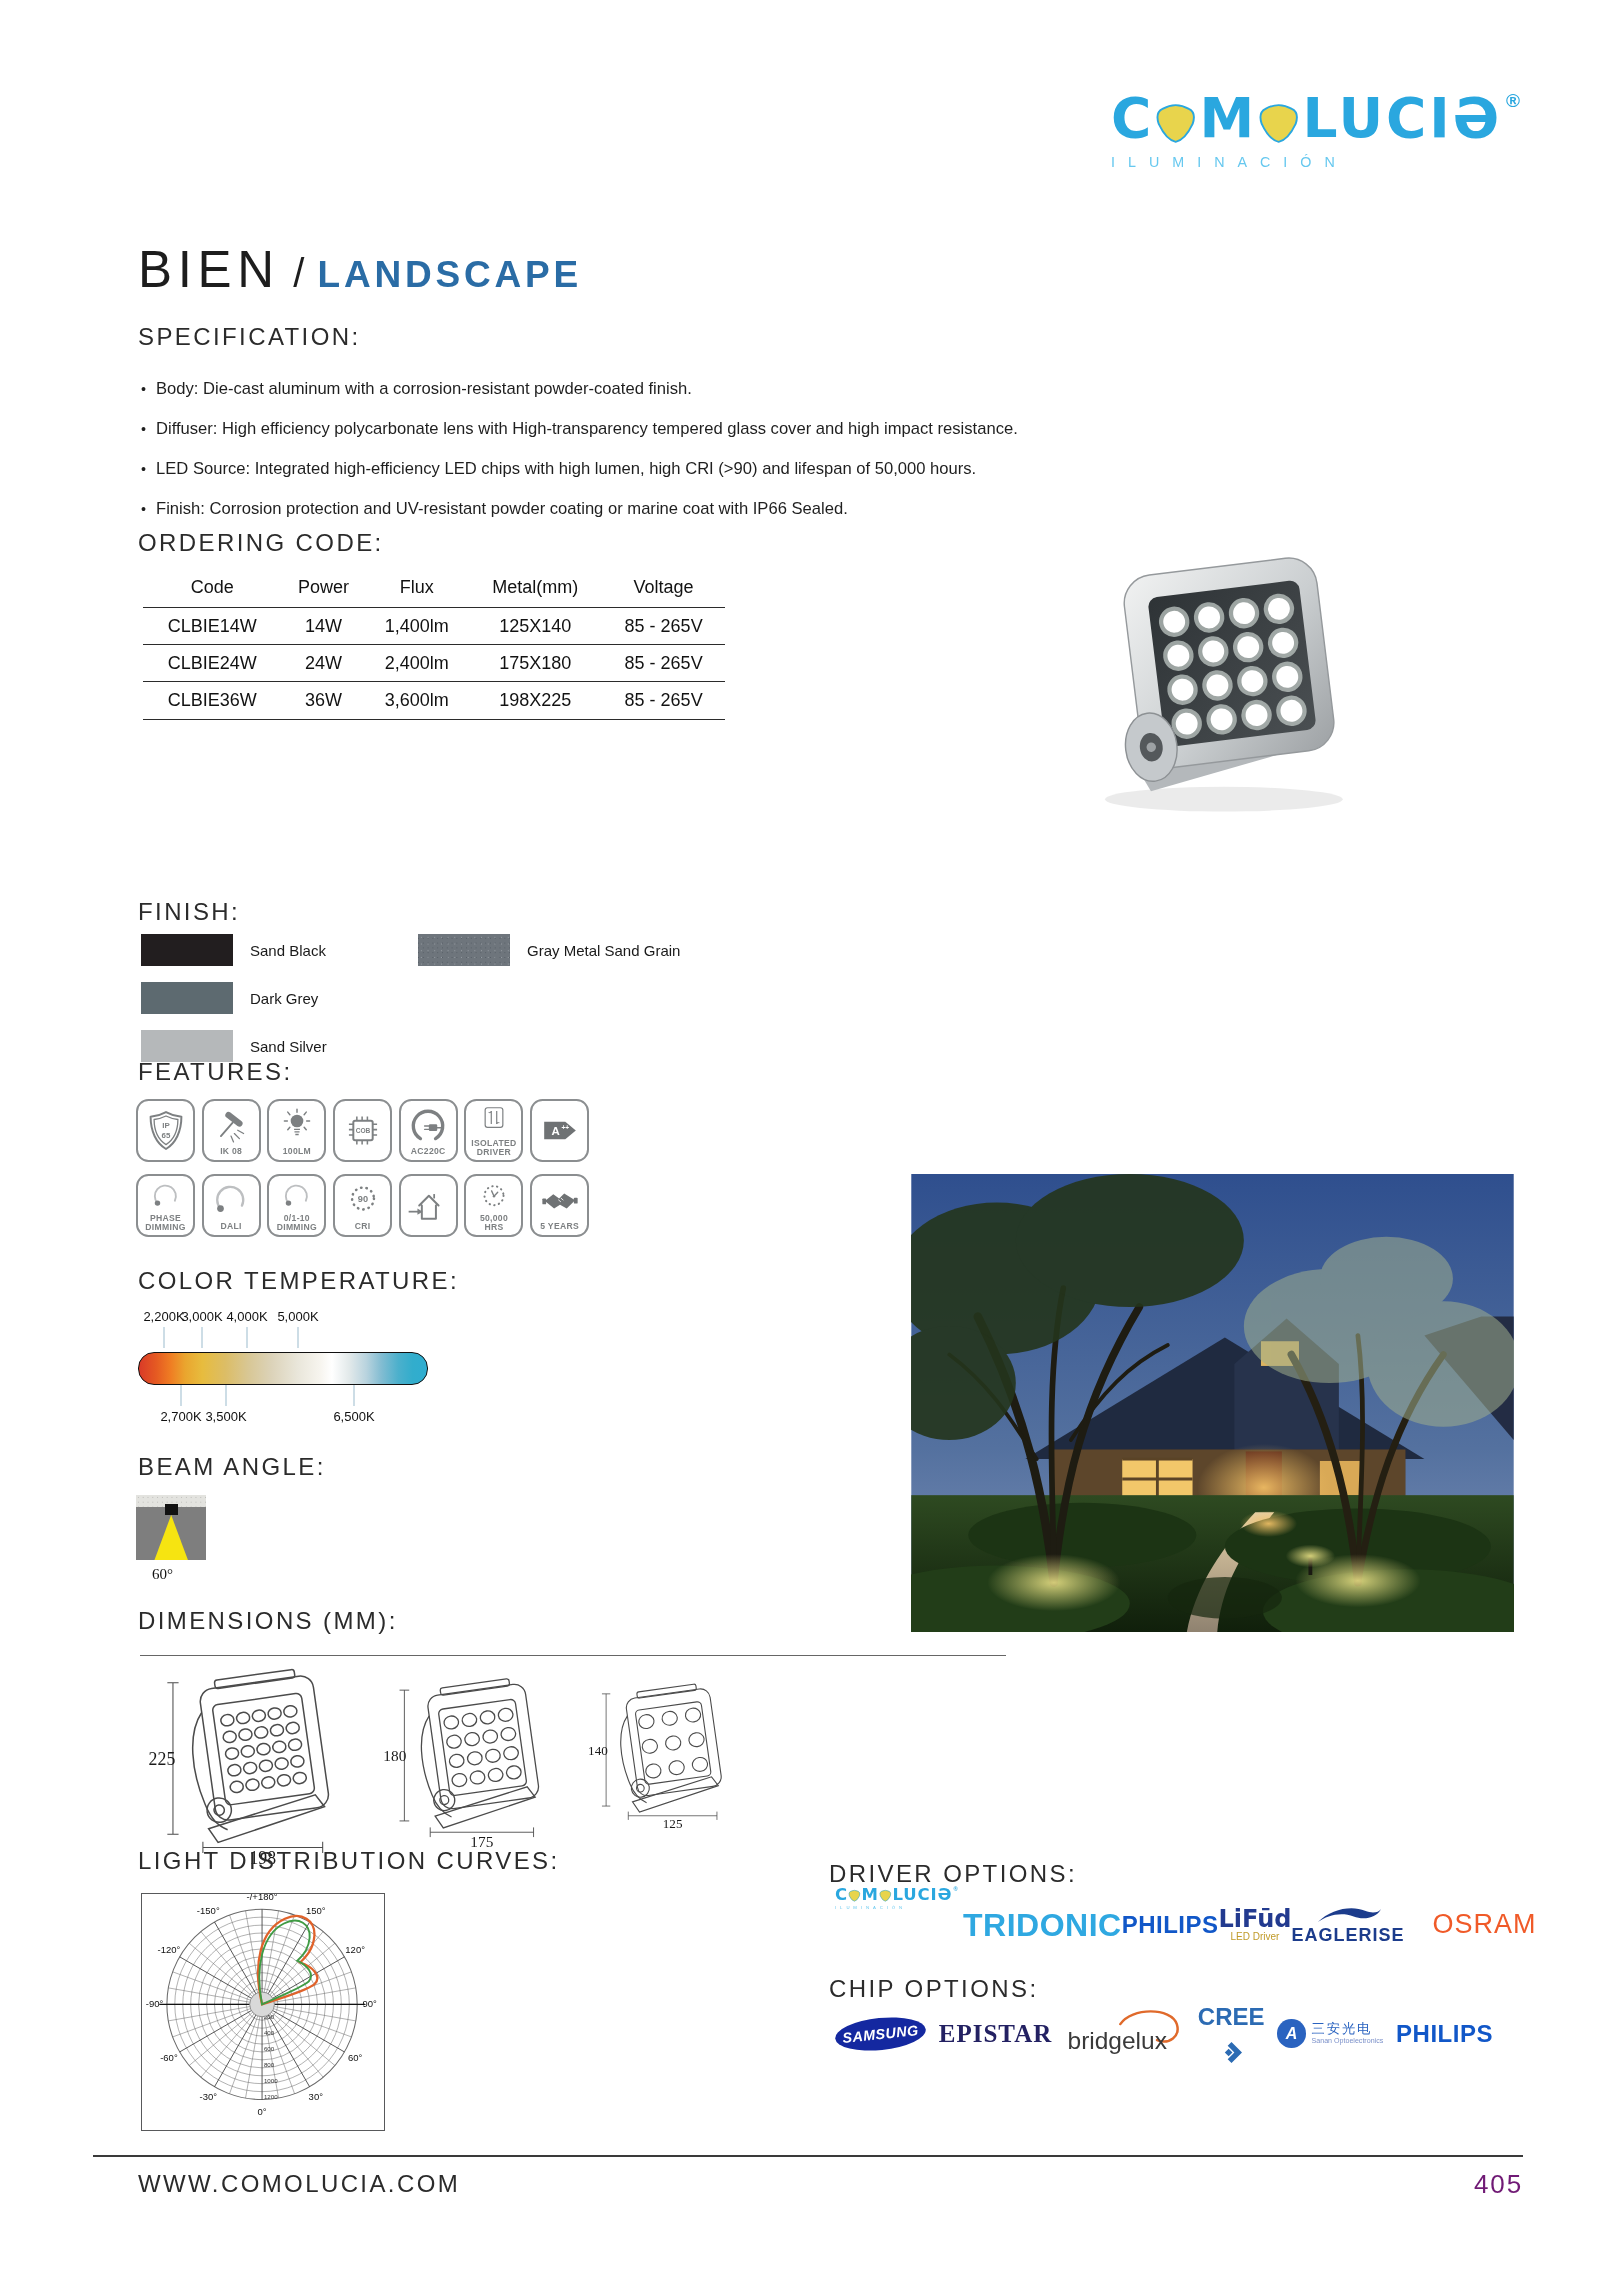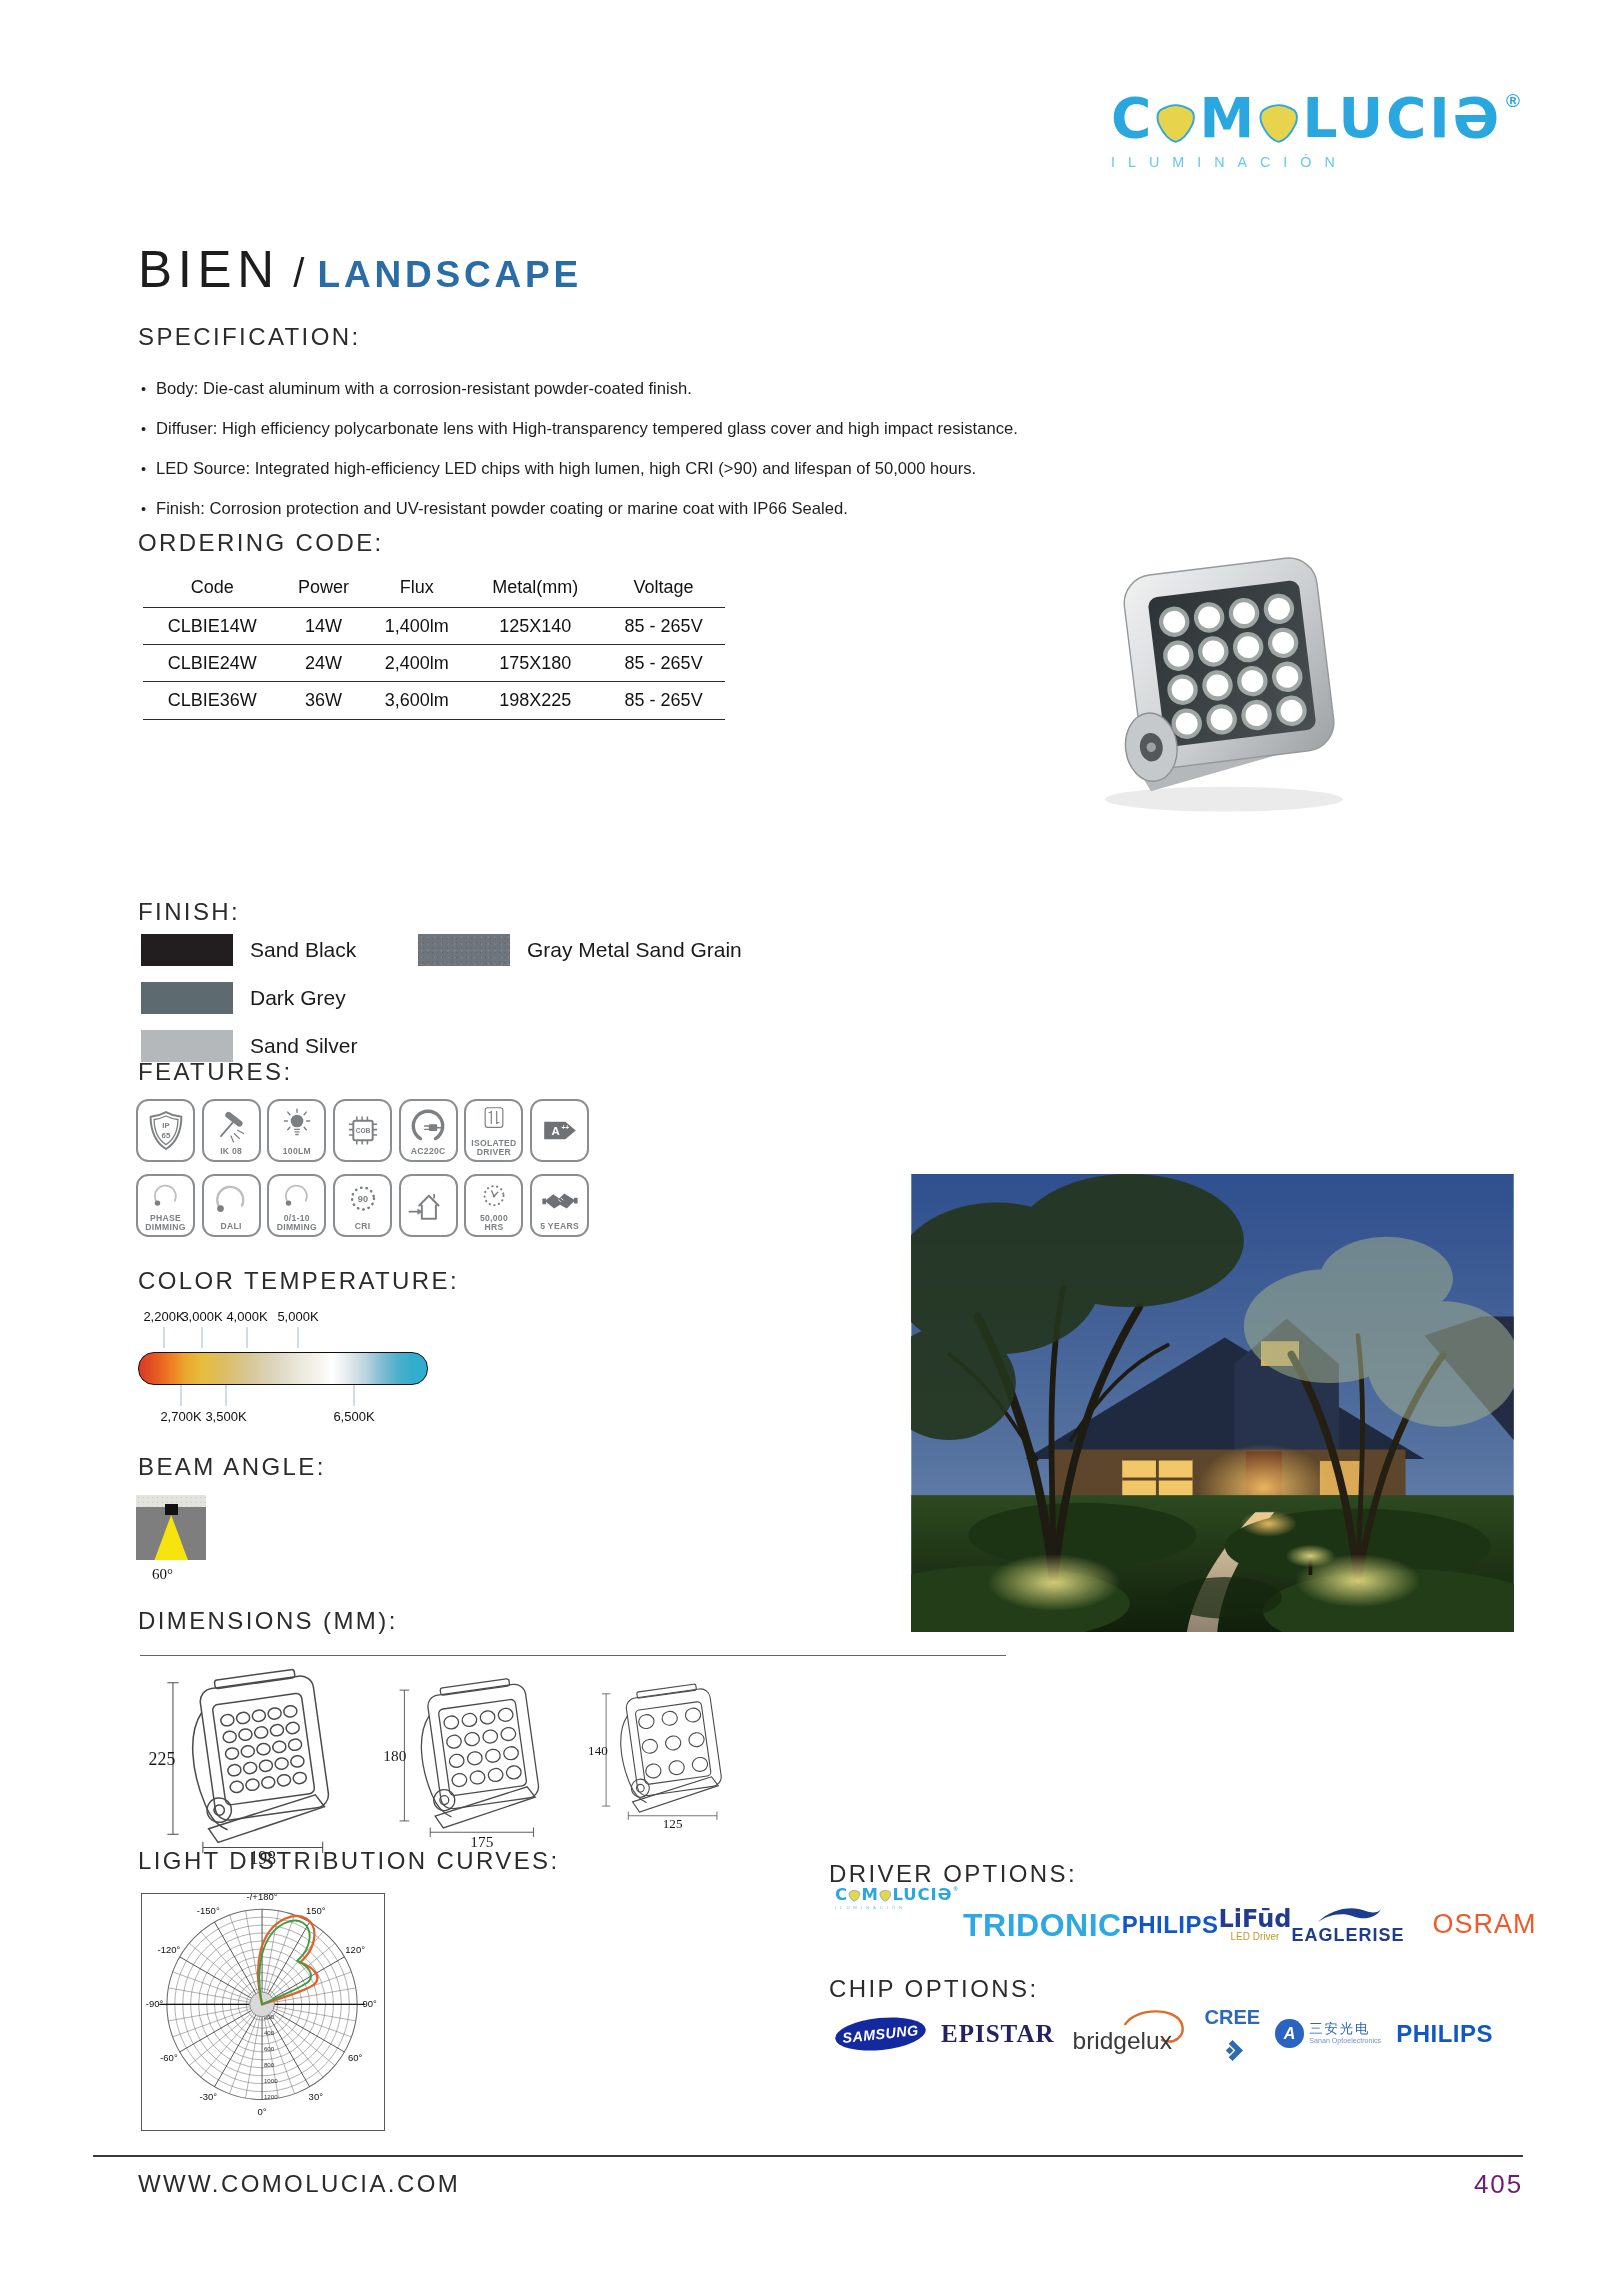--- a/index.html
+++ b/index.html
@@ -38,21 +38,21 @@
                font-size:18px;color:#121212;}
   .order-table th{font-weight:normal;padding:7.6px 3.8px 9.5px;border-bottom:1.4px solid #2b2b2b;}
   .order-table td{text-align:center;padding:7.6px 3.8px;border-bottom:1.4px solid #2b2b2b;}
 
   
   .swatch-row{display:flex;align-items:center;margin-bottom:16px;}
   .swatch{width:92px;height:32px;margin-right:17px;flex:0 0 auto;}
   .swatch.textured{background-image:radial-gradient(#9aa0a6 12%,transparent 13%),
                    radial-gradient(#565e66 12%,transparent 13%);
                    background-size:6.7px 6.7px,4.8px 4.8px;background-position:0 0,2.9px 1.9px;}
-  .swatch-label{font-size:21px;color:#1a1a1a;}
+  .swatch-label{font-size:15px;color:#1a1a1a;}
 
   
   .feat-row{display:flex;gap:6.7px;margin-bottom:12.4px;}
   .feat-icon{width:59px;height:63px;border:2.4px solid #8b8e90;border-radius:12.4px;
              display:flex;flex-direction:column;align-items:center;justify-content:center;
              box-sizing:border-box;padding:1.9px 1px;}
   .feat-label{font-size:8.6px;line-height:9px;letter-spacing:0.3px;color:#7d8082;
               text-align:center;font-weight:bold;white-space:nowrap;}
 
   
@@ -99,21 +99,21 @@
   .lg-philips{font-size:24px;font-weight:bold;color:#1157c8;letter-spacing:0.5px;}
   .lg-lifud .t{font-size:24px;font-weight:bold;color:#223a8f;font-family:"DejaVu Sans",sans-serif;}
   .lg-lifud .s{font-size:10px;color:#c09a28;margin-top:1.9px;}
   .lg-eaglerise .t{font-size:18px;font-weight:bold;color:#1c3c8c;letter-spacing:1px;}
   .lg-osram{font-size:27px;font-weight:normal;color:#f05a28;letter-spacing:1px;margin-left:28px;}
   .lg-samsung{background:#1428a0;border-radius:50%;width:91px;height:32px;display:flex;
               align-items:center;justify-content:center;transform:rotate(-6deg);}
   .lg-samsung span{color:#fff;font-size:14.3px;font-weight:bold;font-style:italic;letter-spacing:0.5px;}
   .lg-epistar{font-family:"Liberation Serif",serif;font-size:25px;font-weight:bold;color:#232162;
               letter-spacing:1px;}
-  .lg-cree{display:flex;align-items:center;gap:13px;font-size:20px;font-weight:bold;color:#2c6bb3;}
+  .lg-cree{display:flex;align-items:center;gap:13px;font-size:24px;font-weight:bold;color:#2c6bb3;}
   .lg-sanan{flex-direction:row;gap:5.7px;}
   .lg-sanan .circ{width:28.5px;height:28.5px;border-radius:50%;background:#2a63c0;color:#fff;
                   display:flex;align-items:center;justify-content:center;font-weight:bold;
                   font-style:italic;font-size:16px;}
   .lg-sanan .cjk{font-size:13.3px;color:#2a63c0;letter-spacing:1.9px;}
   .lg-sanan .sub{font-size:7.1px;color:#7b90c9;margin-top:1.9px;}
 
   
   .product-photo{position:absolute;left:1067px;top:533px;}
   .scene-photo{position:absolute;left:911px;top:1174px;}

